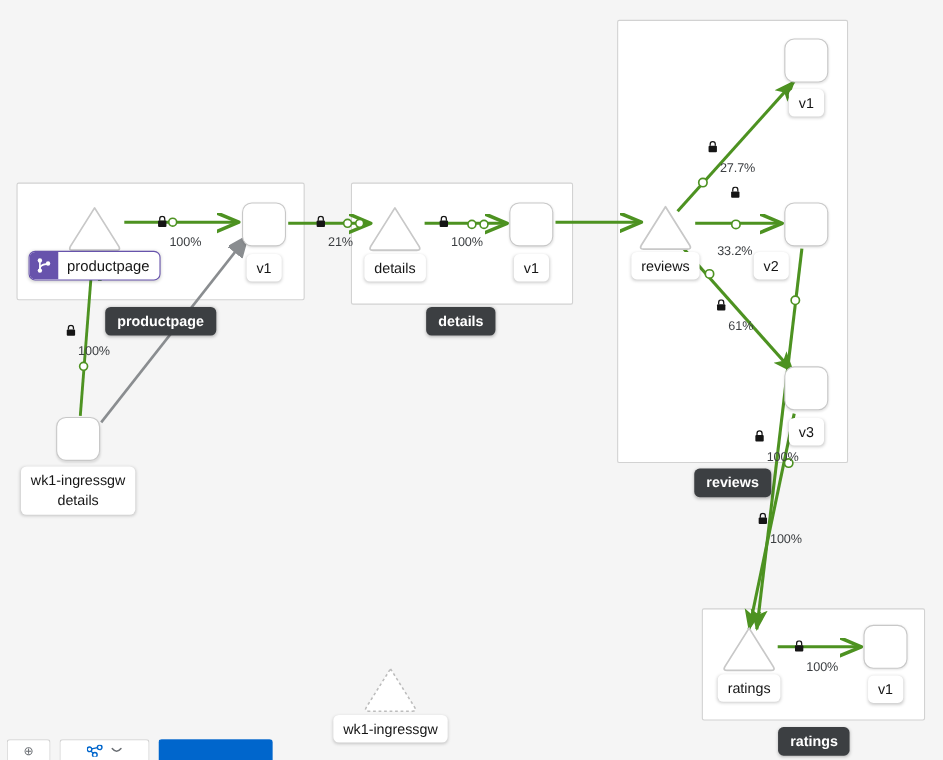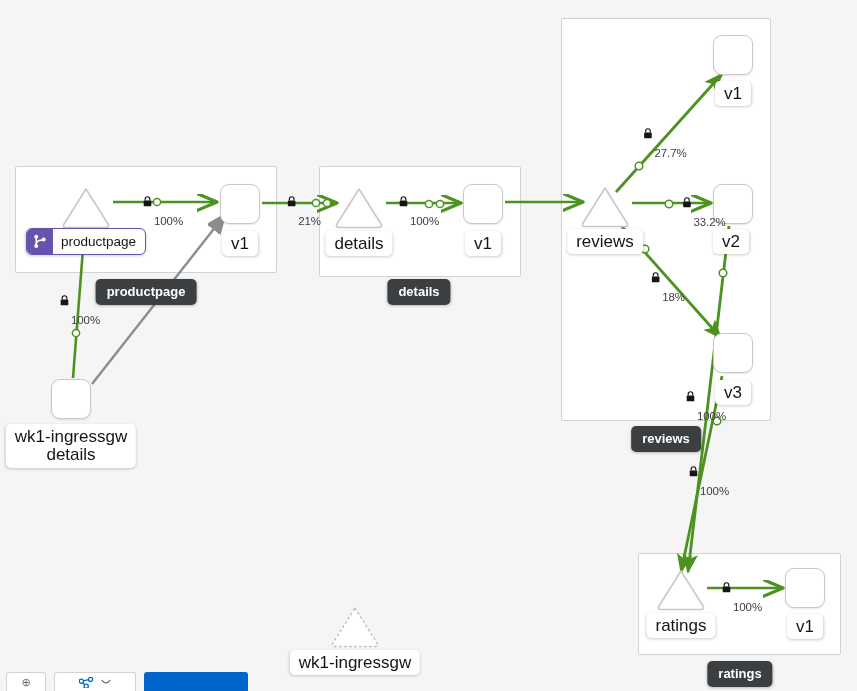--- a/index.html
+++ b/index.html
@@ -61,21 +61,21 @@
     border-radius: 9px;
     box-sizing: border-box;
     box-shadow: 0 1px 2px rgba(0,0,0,0.10);
   }
 
   
   .node-label {
     position: absolute;
     background: #ffffff;
     color: #151515;
-    font-size: 17px;
+    font-size: 13px;
     line-height: 17px;
     padding: 4px 9px;
     border-radius: 5px;
     white-space: nowrap;
     box-shadow: 0 1px 3px rgba(0,0,0,0.20);
     transform: translateX(-50%);
     text-align: center;
   }
   .node-label.multi { line-height: 18px; }
 
@@ -275,21 +275,21 @@
   <div class="node-label" style="left:240px; top:231px;">v1</div>
 
   <div class="node-label" style="left:359px; top:231px;">details</div>
 
   <div class="node-label" style="left:483px; top:231px;">v1</div>
 
   <div class="node-label" style="left:605px; top:229px;">reviews</div>
 
   <div class="node-label" style="left:733px; top:81px;">v1</div>
 
-  <div class="node-label" style="left:731px; top:229px;">v2</div>
+  <div class="node-label" style="left:701px; top:229px;">v2</div>
 
   <div class="node-label" style="left:733px; top:380px;">v3</div>
 
   <div class="node-label" style="left:681px; top:613px;">ratings</div>
 
   <div class="node-label" style="left:805px; top:614px;">v1</div>
 
   <div class="node-label" style="left:355px; top:650px;">wk1-ingressgw</div>
 
   <div class="app-badge" style="left:86px; top:228px;">
@@ -343,34 +343,34 @@
   </div>
 
   <div class="edge-label" style="left:665px; top:133px;">
     <svg class="lock-ico" width="9" height="11" viewBox="0 0 9 11">
       <path d="M2.2 4.6 V3.0 a2.3 2.3 0 0 1 4.6 0 V4.6" fill="none" stroke="#151515" stroke-width="1.15"></path>
       <rect x="0.7" y="4.5" width="7.6" height="5.8" rx="0.9" fill="#151515"></rect>
     </svg>
     <span class="pct">27.7%</span>
   </div>
 
-  <div class="edge-label" style="left:704px; top:202px;">
+  <div class="edge-label" style="left:668px; top:202px;flex-direction:column;">
     <svg class="lock-ico" width="9" height="11" viewBox="0 0 9 11">
       <path d="M2.2 4.6 V3.0 a2.3 2.3 0 0 1 4.6 0 V4.6" fill="none" stroke="#151515" stroke-width="1.15"></path>
       <rect x="0.7" y="4.5" width="7.6" height="5.8" rx="0.9" fill="#151515"></rect>
     </svg>
     <span class="pct">33.2%</span>
   </div>
 
   <div class="edge-label" style="left:668px; top:277px;">
     <svg class="lock-ico" width="9" height="11" viewBox="0 0 9 11">
       <path d="M2.2 4.6 V3.0 a2.3 2.3 0 0 1 4.6 0 V4.6" fill="none" stroke="#151515" stroke-width="1.15"></path>
       <rect x="0.7" y="4.5" width="7.6" height="5.8" rx="0.9" fill="#151515"></rect>
     </svg>
-    <span class="pct">18%</span>
+    <span class="pct">61%</span>
   </div>
 
   <div class="edge-label" style="left:706px; top:396px;">
     <svg class="lock-ico" width="9" height="11" viewBox="0 0 9 11">
       <path d="M2.2 4.6 V3.0 a2.3 2.3 0 0 1 4.6 0 V4.6" fill="none" stroke="#151515" stroke-width="1.15"></path>
       <rect x="0.7" y="4.5" width="7.6" height="5.8" rx="0.9" fill="#151515"></rect>
     </svg>
     <span class="pct">100%</span>
   </div>
 

